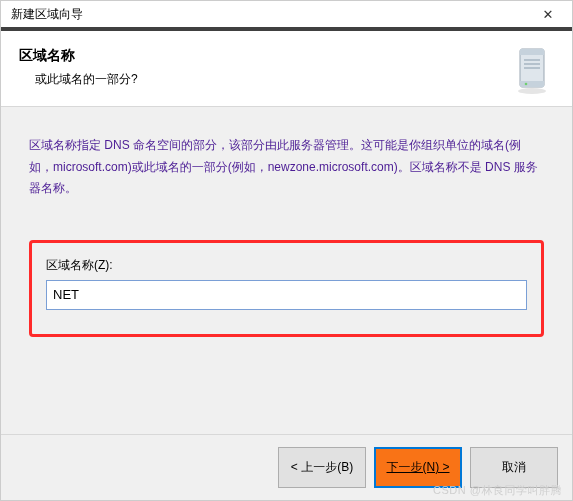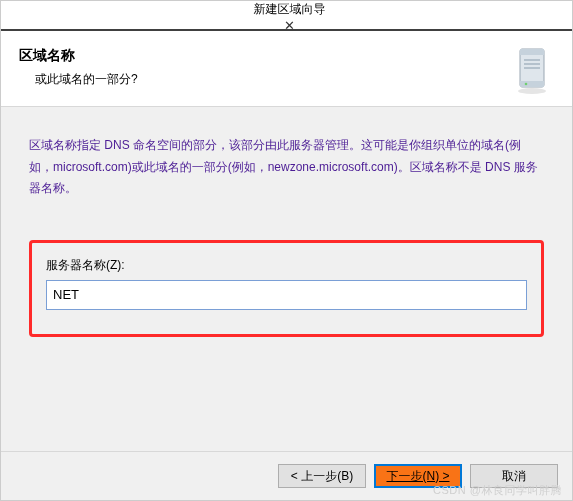--- a/index.html
+++ b/index.html
@@ -17,22 +17,21 @@
     background: #fff;
     position: relative;
     display: flex;
     flex-direction: column;
   }
   .titlebar {
     height: 30px;
     display: flex;
     align-items: center;
     padding: 0 4px 0 10px;
-    border-bottom: 2px solid #404040;
-    flex-direction: column;
+    border-bottom: 4px solid #404040;
   }
   .title { flex: 1; font-size: 12px; }
   .close-btn {
     width: 40px; height: 24px;
     display: flex; align-items: center; justify-content: center;
     font-family: Arial, sans-serif;
     font-size: 13px;
     color: #333;
     cursor: default;
   }
@@ -82,21 +81,21 @@
   .footer {
     border-top: 1px solid #d8d8d8;
     padding: 12px 14px;
     display: flex;
     justify-content: flex-end;
     gap: 8px;
     background: #f0f0f0;
   }
   .btn {
     min-width: 88px;
-    height: 24px;
+    height: 41px;
     border: 1px solid #adadad;
     background: #e1e1e1;
     font-family: inherit;
     font-size: 12px;
     padding: 0 6px;
     cursor: default;
   }
   .btn.default {
     border: 1px solid #0078d7;
     background: #f97316;
@@ -138,21 +137,21 @@
       <rect x="10" y="22" width="16" height="2" fill="#b4c1cc"></rect>
       <circle cx="12" cy="39" r="1.3" fill="#6fcf6f"></circle>
       <ellipse cx="18" cy="46" rx="14" ry="3" fill="#e5e5e5"></ellipse>
     </svg>
   </div>
 
   <div class="body">
     <div class="body-text">区域名称指定 DNS 命名空间的部分，该部分由此服务器管理。这可能是你组织单位的域名(例如，microsoft.com)或此域名的一部分(例如，newzone.microsoft.com)。区域名称不是 DNS 服务器名称。</div>
 
     <div class="highlight-box">
-      <div class="field-label">服务器名称(Z):</div>
+      <div class="field-label">区域名称(Z):</div>
       <input class="text-input" type="text" value="NET" style="">
     </div>
   </div>
 
   <div class="footer">
     <button class="btn">&lt; 上一步(B)</button>
     <button class="btn default">下一步(N) &gt;</button>
     <button class="btn">取消</button>
   </div>
 

